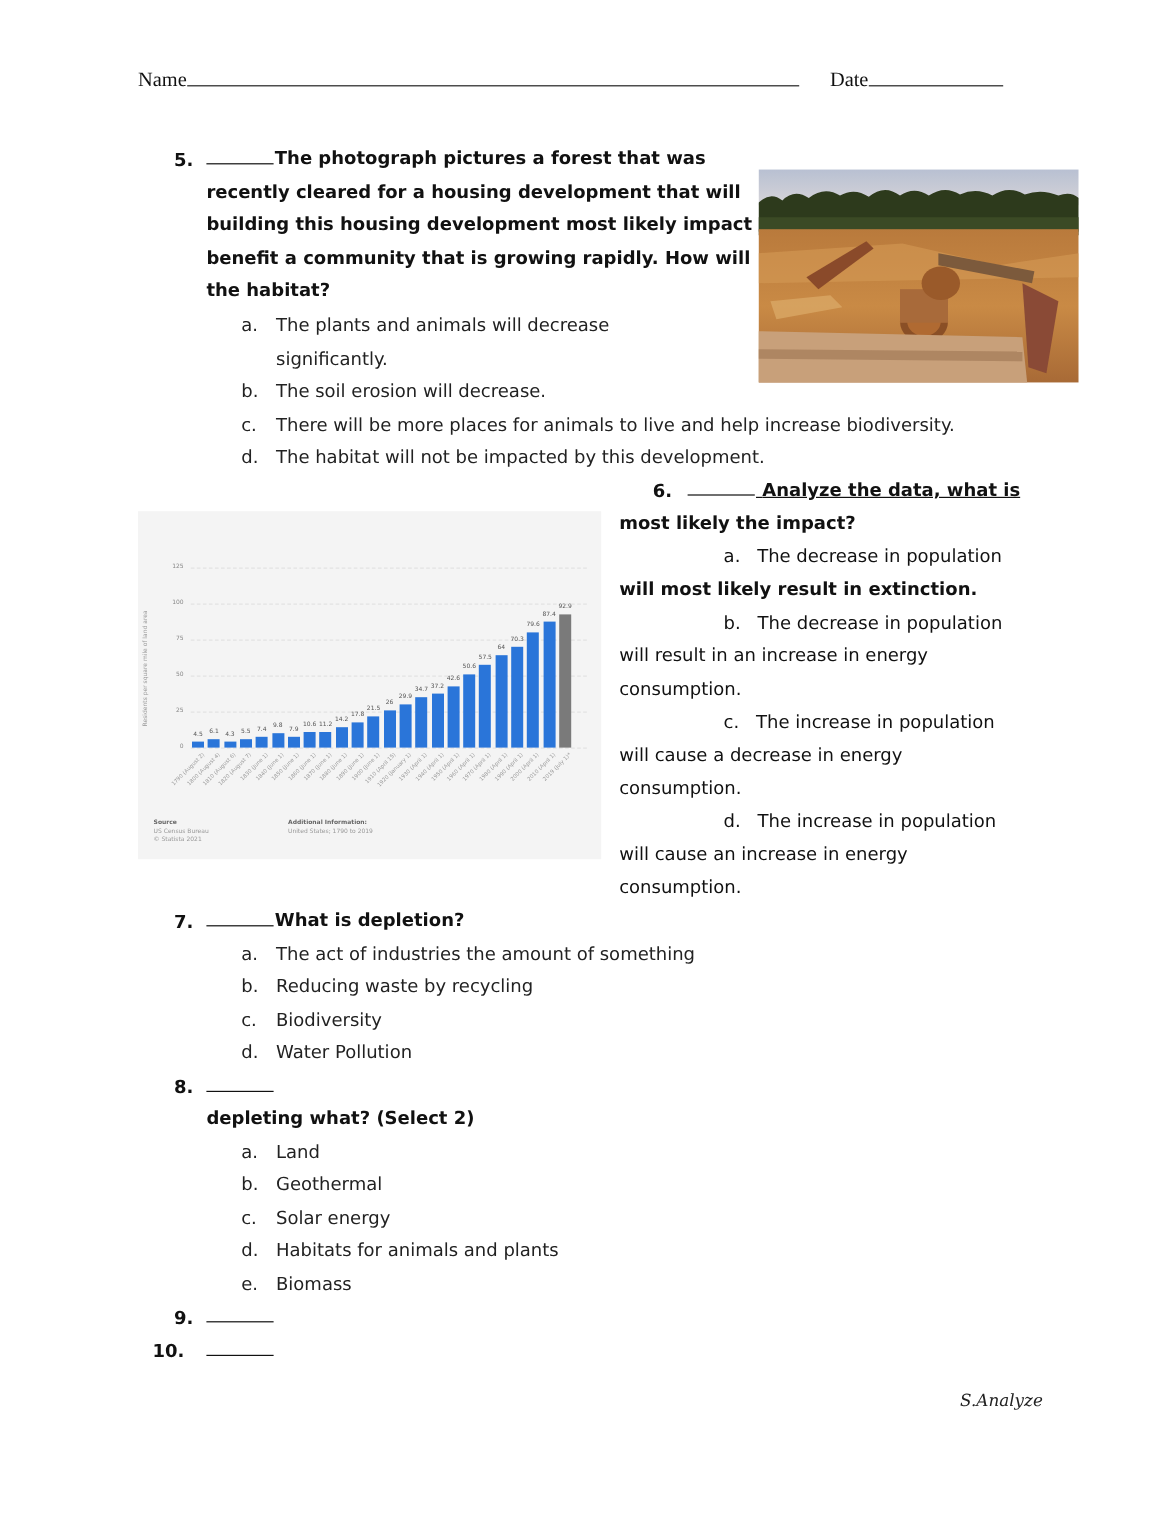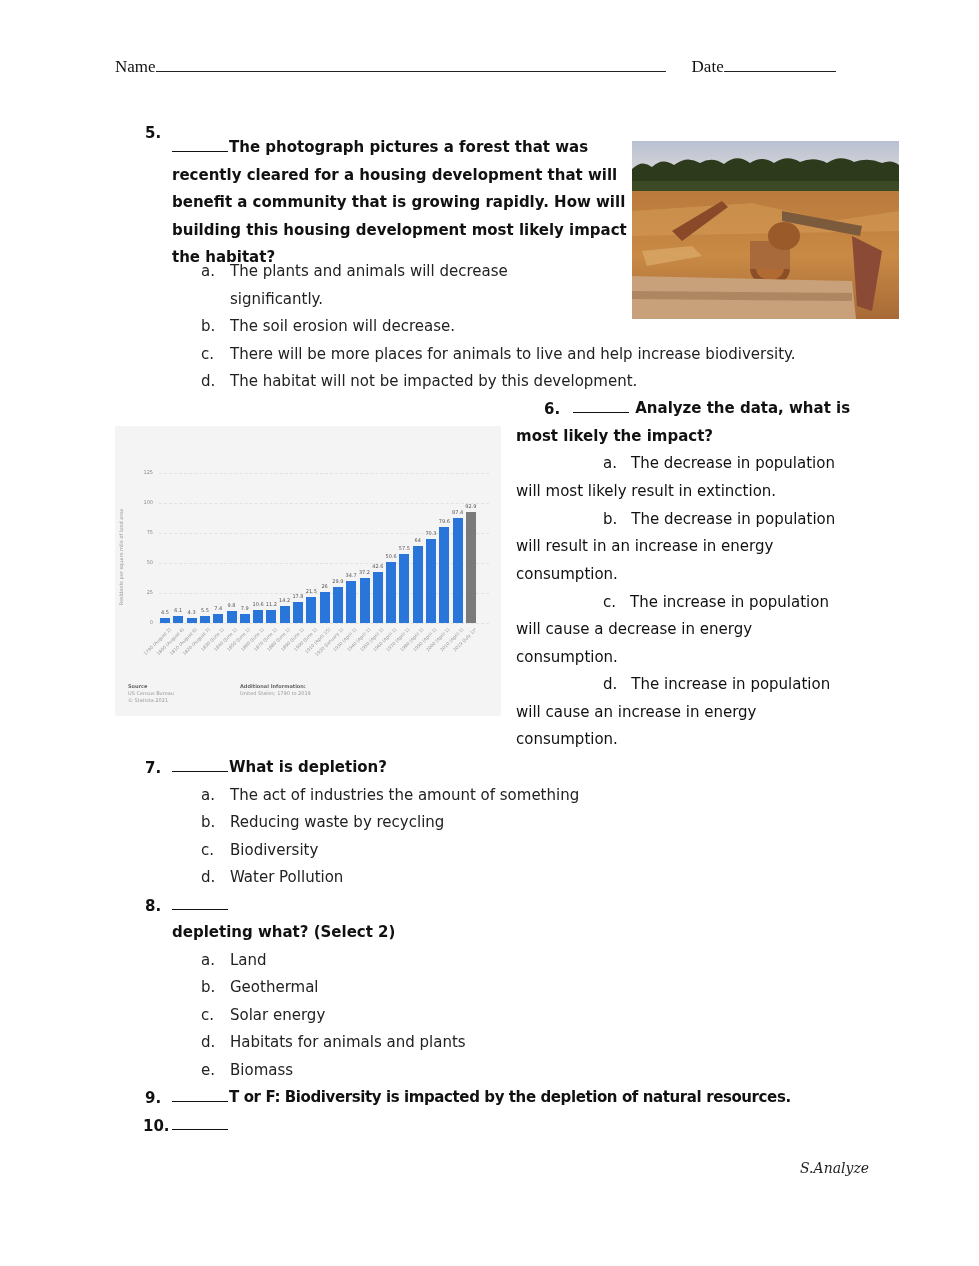--- a/index.html
+++ b/index.html
@@ -37,25 +37,25 @@
 </style>
 </head>
 <body>
 
 <div class="header">
   <span>Name</span><span class="name-line"></span><span class="date-label">Date</span><span class="date-line"></span>
 </div>
 
 <div>
   <span class="qnum" style="left:145px;top:124px;">5.</span>
-  <div class="q bold" style="left:172px;top:134px;width:460px;">
+  <div class="q bold" style="left:172px;top:119px;width:460px;">
     <div><span class="blank"></span><span>The photograph pictures a forest that was</span></div>
     <div>recently cleared for a housing development that will</div>
+    <div>building this housing development most likely impact</div>
     <div>benefit a community that is growing rapidly. How will</div>
-    <div>building this housing development most likely impact</div>
     <div>the habitat?</div>
   </div>
   <div class="opt" style="left:201px;top:258px;">
     <span class="letter">a.</span>
       <span class="txt"> The plants and animals will decrease</span>
   </div>
   <div class="opt" style="left:201px;top:286px;">
     <span class="txt">significantly.</span>
   </div>
   <div class="opt" style="left:201px;top:313px;">
@@ -197,28 +197,28 @@
     <span>© Statista 2021</span>
   </div>
   <div class="src" style="left:125px;top:257px;">
     <b>Additional Information:</b><br>
     <span>United States; 1790 to 2019</span>
   </div>
 </div>
 
 <div>
   <span class="qnum" style="left:544px;top:400px;">6.</span>
-  <div class="q bold" style="left:573px;top:395px;white-space:nowrap;">
+  <div class="q bold" style="left:573px;top:395px;white-space:nowrap;text-decoration:underline;">
     <span class="blank"></span> <span>Analyze the data, what is</span>
   </div>
   <div class="q bold" style="left:516px;top:423px;">most likely the impact?</div>
 
   <div>
     <div class="q" style="left:603px;top:450px;white-space:nowrap;"><span>a.</span><span style="margin-left:14px;">The decrease in population</span></div>
-    <div class="q" style="left:516px;top:478px;white-space:nowrap;">will most likely result in extinction.</div>
+    <div class="q" style="left:516px;top:478px;white-space:nowrap;font-weight:bold;">will most likely result in extinction.</div>
   </div>
   <div>
     <div class="q" style="left:603px;top:506px;white-space:nowrap;"><span>b.</span><span style="margin-left:14px;">The decrease in population</span></div>
     <div class="q" style="left:516px;top:533px;white-space:nowrap;">will result in an increase in energy</div>
     <div class="q" style="left:516px;top:561px;white-space:nowrap;">consumption.</div>
   </div>
   <div>
     <div class="q" style="left:603px;top:589px;white-space:nowrap;"><span>c.</span><span style="margin-left:14px;">The increase in population</span></div>
     <div class="q" style="left:516px;top:616px;white-space:nowrap;">will cause a decrease in energy</div>
     <div class="q" style="left:516px;top:644px;white-space:nowrap;">consumption.</div>
@@ -277,24 +277,24 @@
     </div>
   <div class="opt" style="left:201px;top:1057px;">
       <span class="letter">e.</span>
       <span class="txt">Biomass</span>
     </div>
 </div>
 
 <div>
   <span class="qnum" style="left:145px;top:1089px;">9.</span>
   <div class="q bold" style="left:172px;top:1084px;white-space:nowrap;letter-spacing:-0.4px;">
-    <span class="blank"></span><span>T or F: Biodiversity is impacted by the depletion of natural resources.</span>
-  </div>
-</div>
-
-<div>
-  <span class="qnum" style="left:143px;top:1117px;">10.</span>
+    <span class="blank"></span>
+  </div>
+</div>
+
+<div>
+  <span class="qnum" style="left:127px;top:1117px;">10.</span>
   <div class="q bold" style="left:172px;top:1112px;white-space:nowrap;letter-spacing:-0.55px;">
     <span class="blank"></span>
   </div>
 </div>
 
 <div class="sig">S.Analyze</div>
 
 </body></html>

